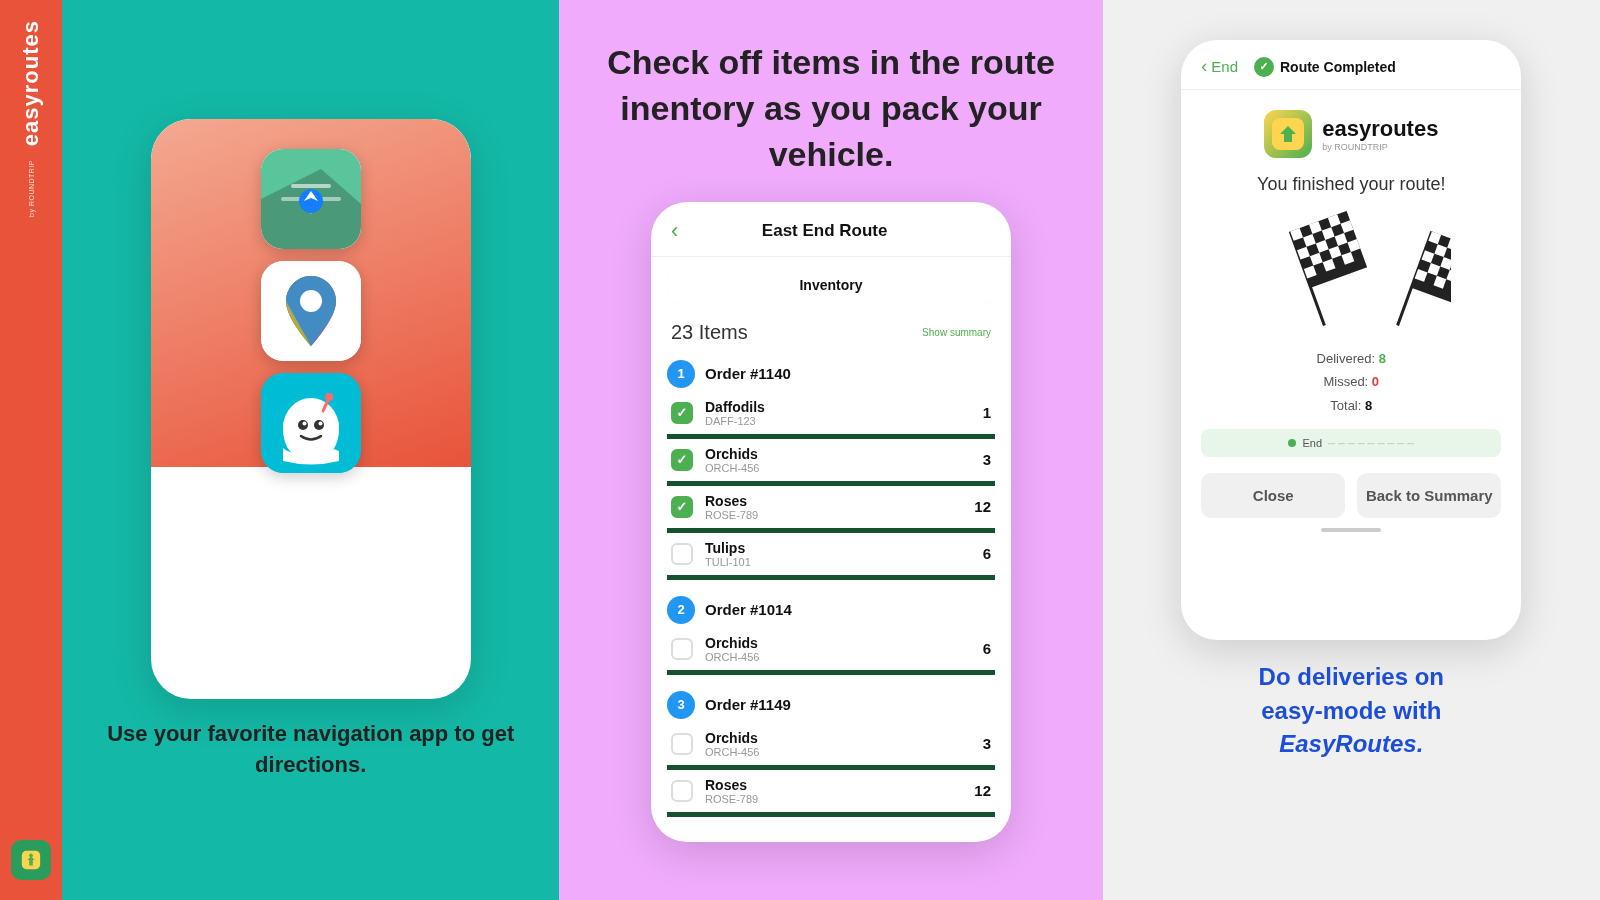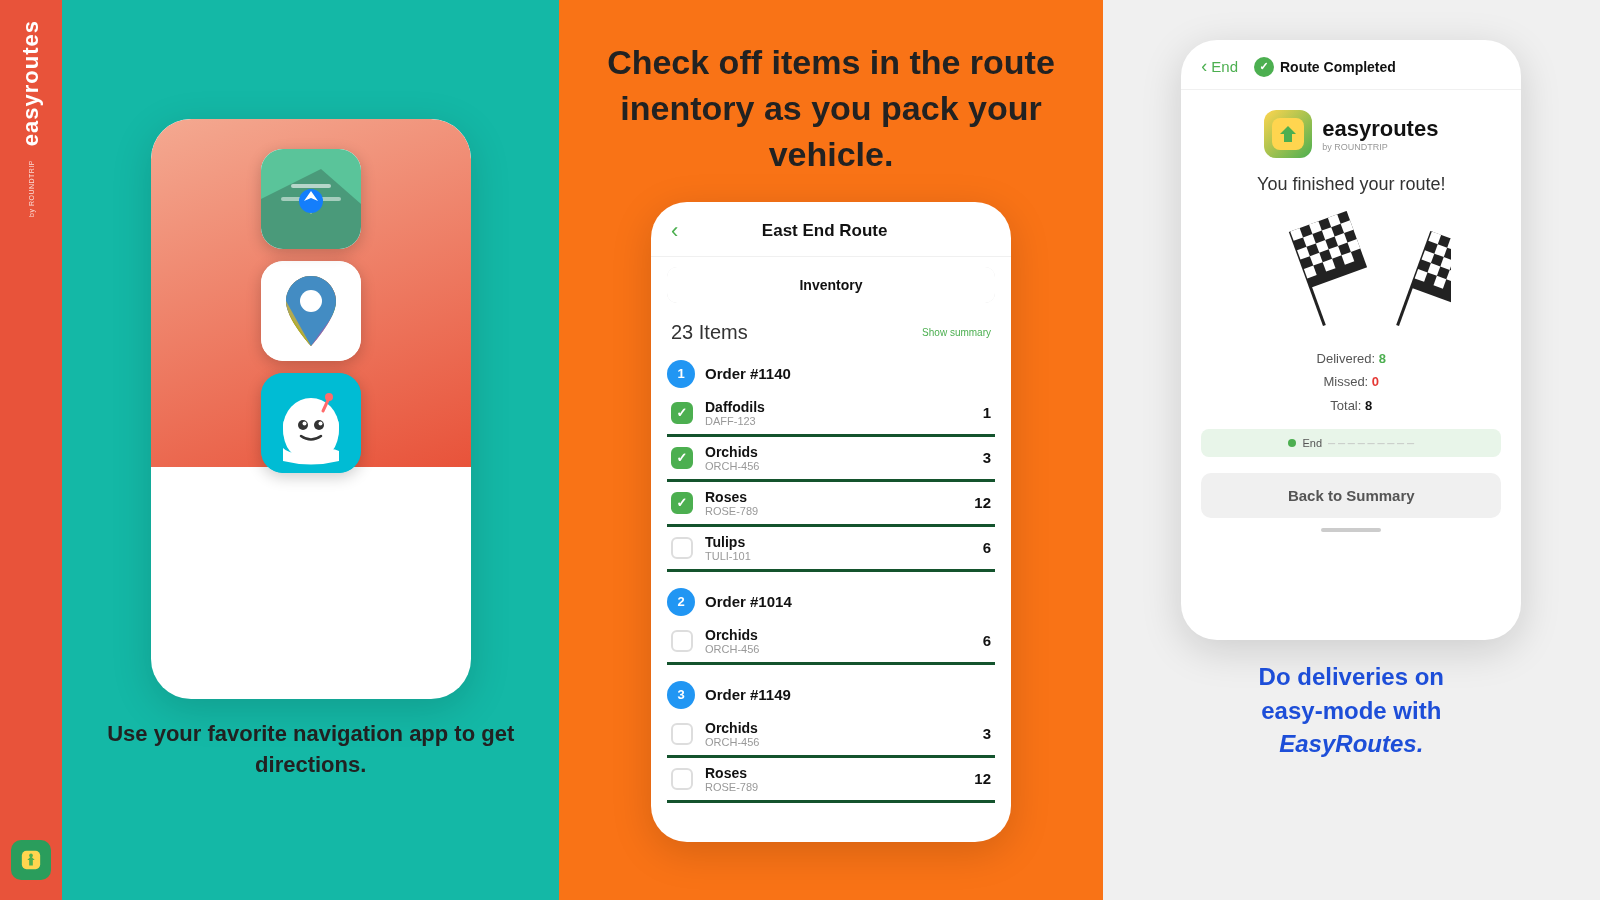--- a/index.html
+++ b/index.html
@@ -133,21 +133,21 @@
     }
 
     
     .panel-center {
       flex: 1.1;
       display: flex;
       flex-direction: column;
       align-items: center;
       justify-content: flex-start;
       padding: 40px 20px 20px;
-      background: #f97316;
+      background: #f0abfc;
     }
     .center-instruction {
       font-size: 34px;
       font-weight: 600;
       color: #222;
       text-align: center;
       line-height: 1.35;
       margin-bottom: 24px;
       max-width: 480px;
     }
@@ -248,21 +248,21 @@
     .order-badge.blue3 { background: #2196F3; }
     .order-title {
       font-size: 15px;
       font-weight: 700;
       color: #111;
     }
     .inventory-item {
       display: flex;
       align-items: center;
       padding: 7px 4px;
-      border-bottom: 3px solid #14532d;
+      border-bottom: 5px solid #14532d;
     }
     .item-checkbox {
       width: 22px;
       height: 22px;
       border-radius: 6px;
       border: 2px solid #ddd;
       margin-right: 12px;
       display: flex;
       align-items: center;
       justify-content: center;
@@ -749,20 +749,21 @@
         </div>
       </div>
 
       <div class="end-banner">
         <div class="end-dot"></div>
         <span>End</span>
         <span style="color:#bbb;font-size:10px;">─ ─ ─ ─ ─ ─ ─ ─ ─</span>
       </div>
 
       <div class="action-buttons">
+        <button class="btn-close">Close</button>
         <button class="btn-back-summary">Back to Summary</button>
       </div>
       <div class="home-indicator"></div>
     </div>
   </div>
   <p class="right-caption">
     <span>Do deliveries on</span><br>
     <span>easy-mode with</span><br>
     <em>EasyRoutes.</em>
   </p>

